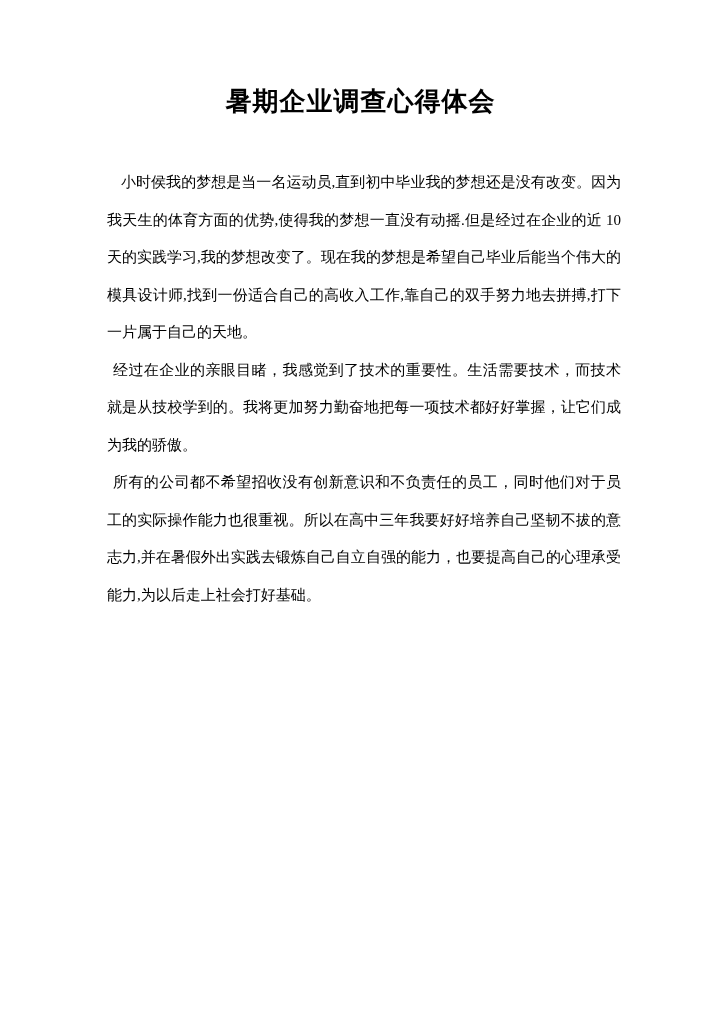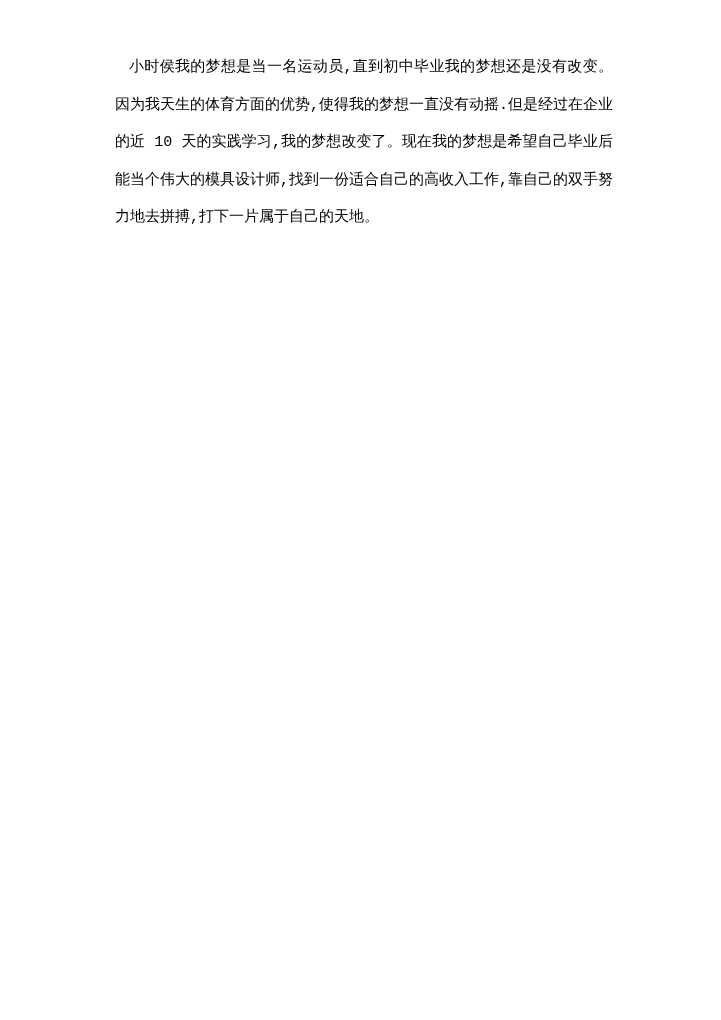--- a/index.html
+++ b/index.html
@@ -27,30 +27,32 @@
   }
   .doc-body {
     margin-top: 49px;
     margin-left: 107px;
     width: 514px;
     font-size: 15px;
     line-height: 37.5px;
     text-align: justify;
   }
   .doc-body p {
-    margin: 8px;
+    margin: 0;
     padding: 0;
     text-indent: 6px;
-    font-family: Liberation Mono, monospace;
   }
   .doc-body p.first-para {
     text-indent: 14px;
   }
 </style>
 </head>
 <body>
 
 <div class="page">
+  <h1 class="doc-title">暑期企业调查心得体会</h1>
 
   <div class="doc-body">
     <p class="first-para">小时侯我的梦想是当一名运动员,直到初中毕业我的梦想还是没有改变。因为我天生的体育方面的优势,使得我的梦想一直没有动摇.但是经过在企业的近 10 天的实践学习,我的梦想改变了。现在我的梦想是希望自己毕业后能当个伟大的模具设计师,找到一份适合自己的高收入工作,靠自己的双手努力地去拼搏,打下一片属于自己的天地。</p>
+    <p>经过在企业的亲眼目睹，我感觉到了技术的重要性。生活需要技术，而技术就是从技校学到的。我将更加努力勤奋地把每一项技术都好好掌握，让它们成为我的骄傲。</p>
+    <p>所有的公司都不希望招收没有创新意识和不负责任的员工，同时他们对于员工的实际操作能力也很重视。所以在高中三年我要好好培养自己坚韧不拔的意志力,并在暑假外出实践去锻炼自己自立自强的能力，也要提高自己的心理承受能力,为以后走上社会打好基础。</p>
   </div>
 </div>
 
 </body></html>

